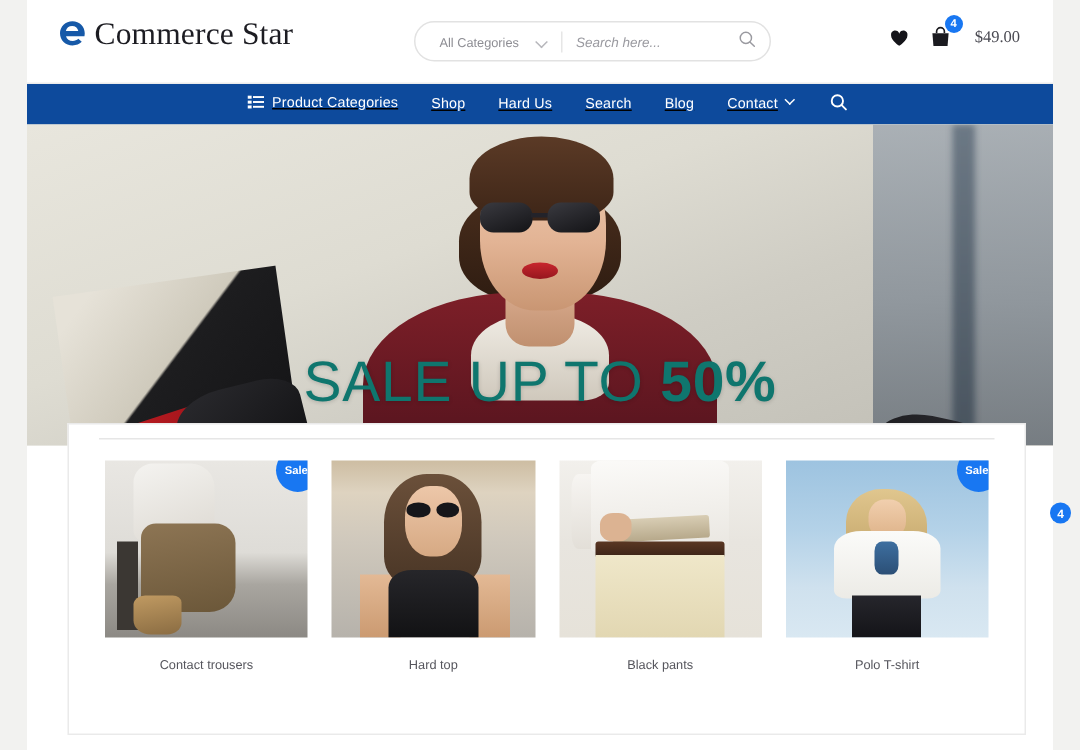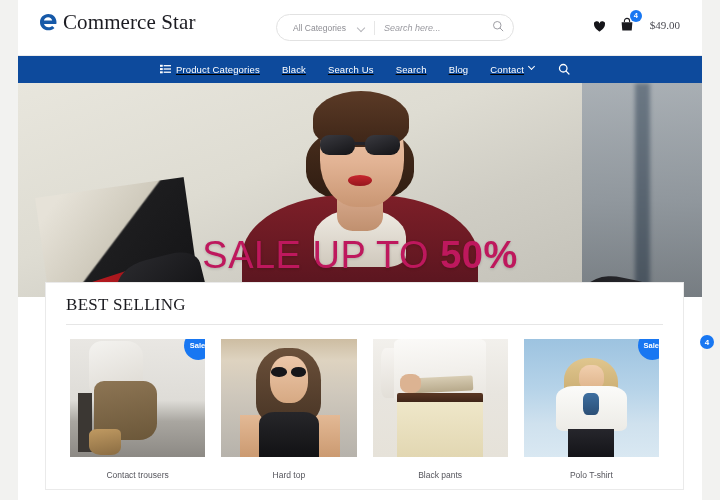--- a/index.html
+++ b/index.html
@@ -309,21 +309,21 @@
   }
 
   .hero-overlay { position: absolute; inset: 0; }
 
   .hero-title {
     position: absolute;
     left: 0; right: 0;
     top: 153px;
     text-align: center;
     font-size: 38px;
-    color: #be185d;
+    color: #0f766e;
     font-weight: 300;
     letter-spacing: 0.5px;
     line-height: 1;
     text-shadow: 0 1px 3px rgba(0,0,0,.18);
     white-space: nowrap;
   }
   .hero-title b { font-weight: 700; }
 
   .hero-sub {
     position: absolute;
@@ -517,25 +517,25 @@
           <rect x="0" y="4" width="3" height="2.2" fill="#fff"></rect>
           <rect x="4" y="4.3" width="8" height="1.4" fill="#fff"></rect>
           <rect x="0" y="7.5" width="3" height="2.2" fill="#fff"></rect>
           <rect x="4" y="7.8" width="8" height="1.4" fill="#fff"></rect>
         </svg>
       </span>
       <span>Product Categories</span>
     </div>
 
     <div class="nav-item">
-      <span>Black</span>
+      <span>Shop</span>
     </div>
 
     <div class="nav-item">
-      <span>Search Us</span>
+      <span>Hard Us</span>
     </div>
 
     <div class="nav-item">
       <span>Search</span>
     </div>
 
     <div class="nav-item">
       <span>Blog</span>
     </div>
 
@@ -581,21 +581,20 @@
     <div class="hero-overlay">
       <div class="hero-title">
         <span>SALE UP TO </span><b>50%</b>
       </div>
       <div class="hero-sub">Lorem ipsum dolor sit amet, consectetur adipiscing elit. Ut elit tellus, luctus nec ullamcorper mattis, pulvinar dapibus leo.</div>
 
     </div>
   </div>
 
   <div class="panel">
-    <div class="panel-head">BEST SELLING</div>
     <div class="panel-rule"></div>
 
     <div class="grid">
 
       <div class="card">
         <div class="thumb t1">
           <span class="sub-shirt"></span>
             <span class="sub-stool"></span>
           <span class="sub-pants"></span>
             <span class="sub-boot"></span>

